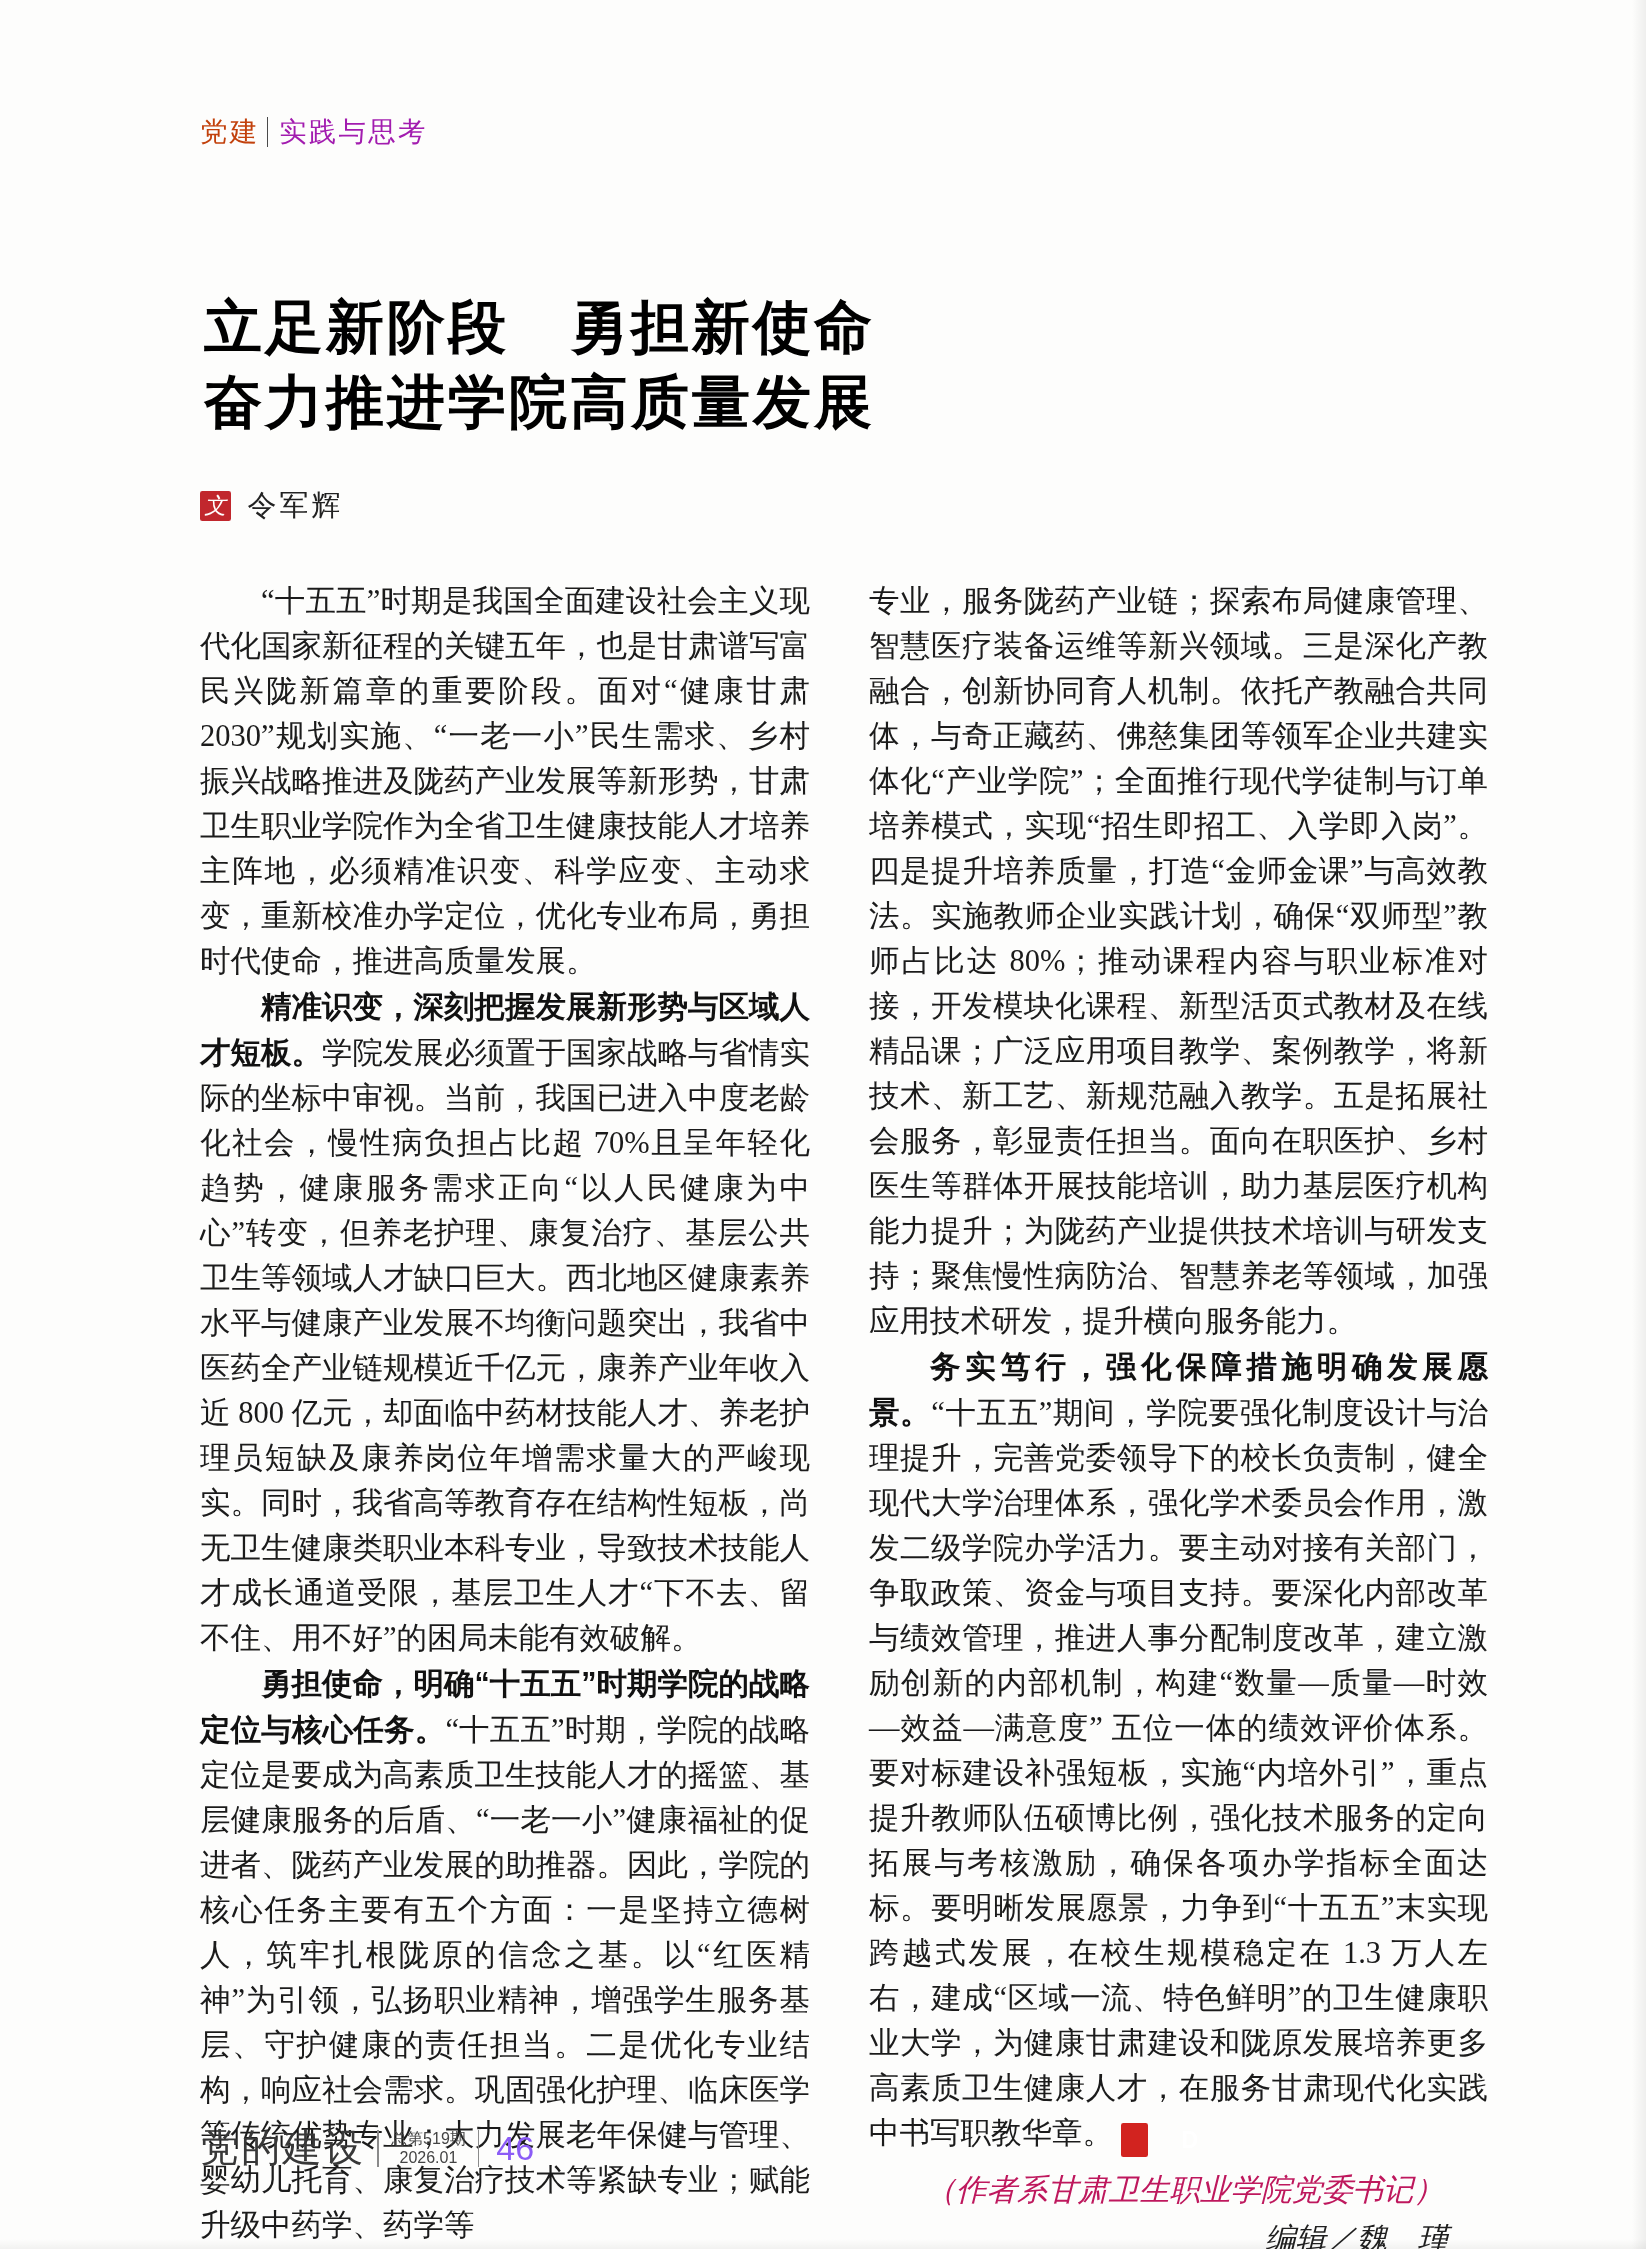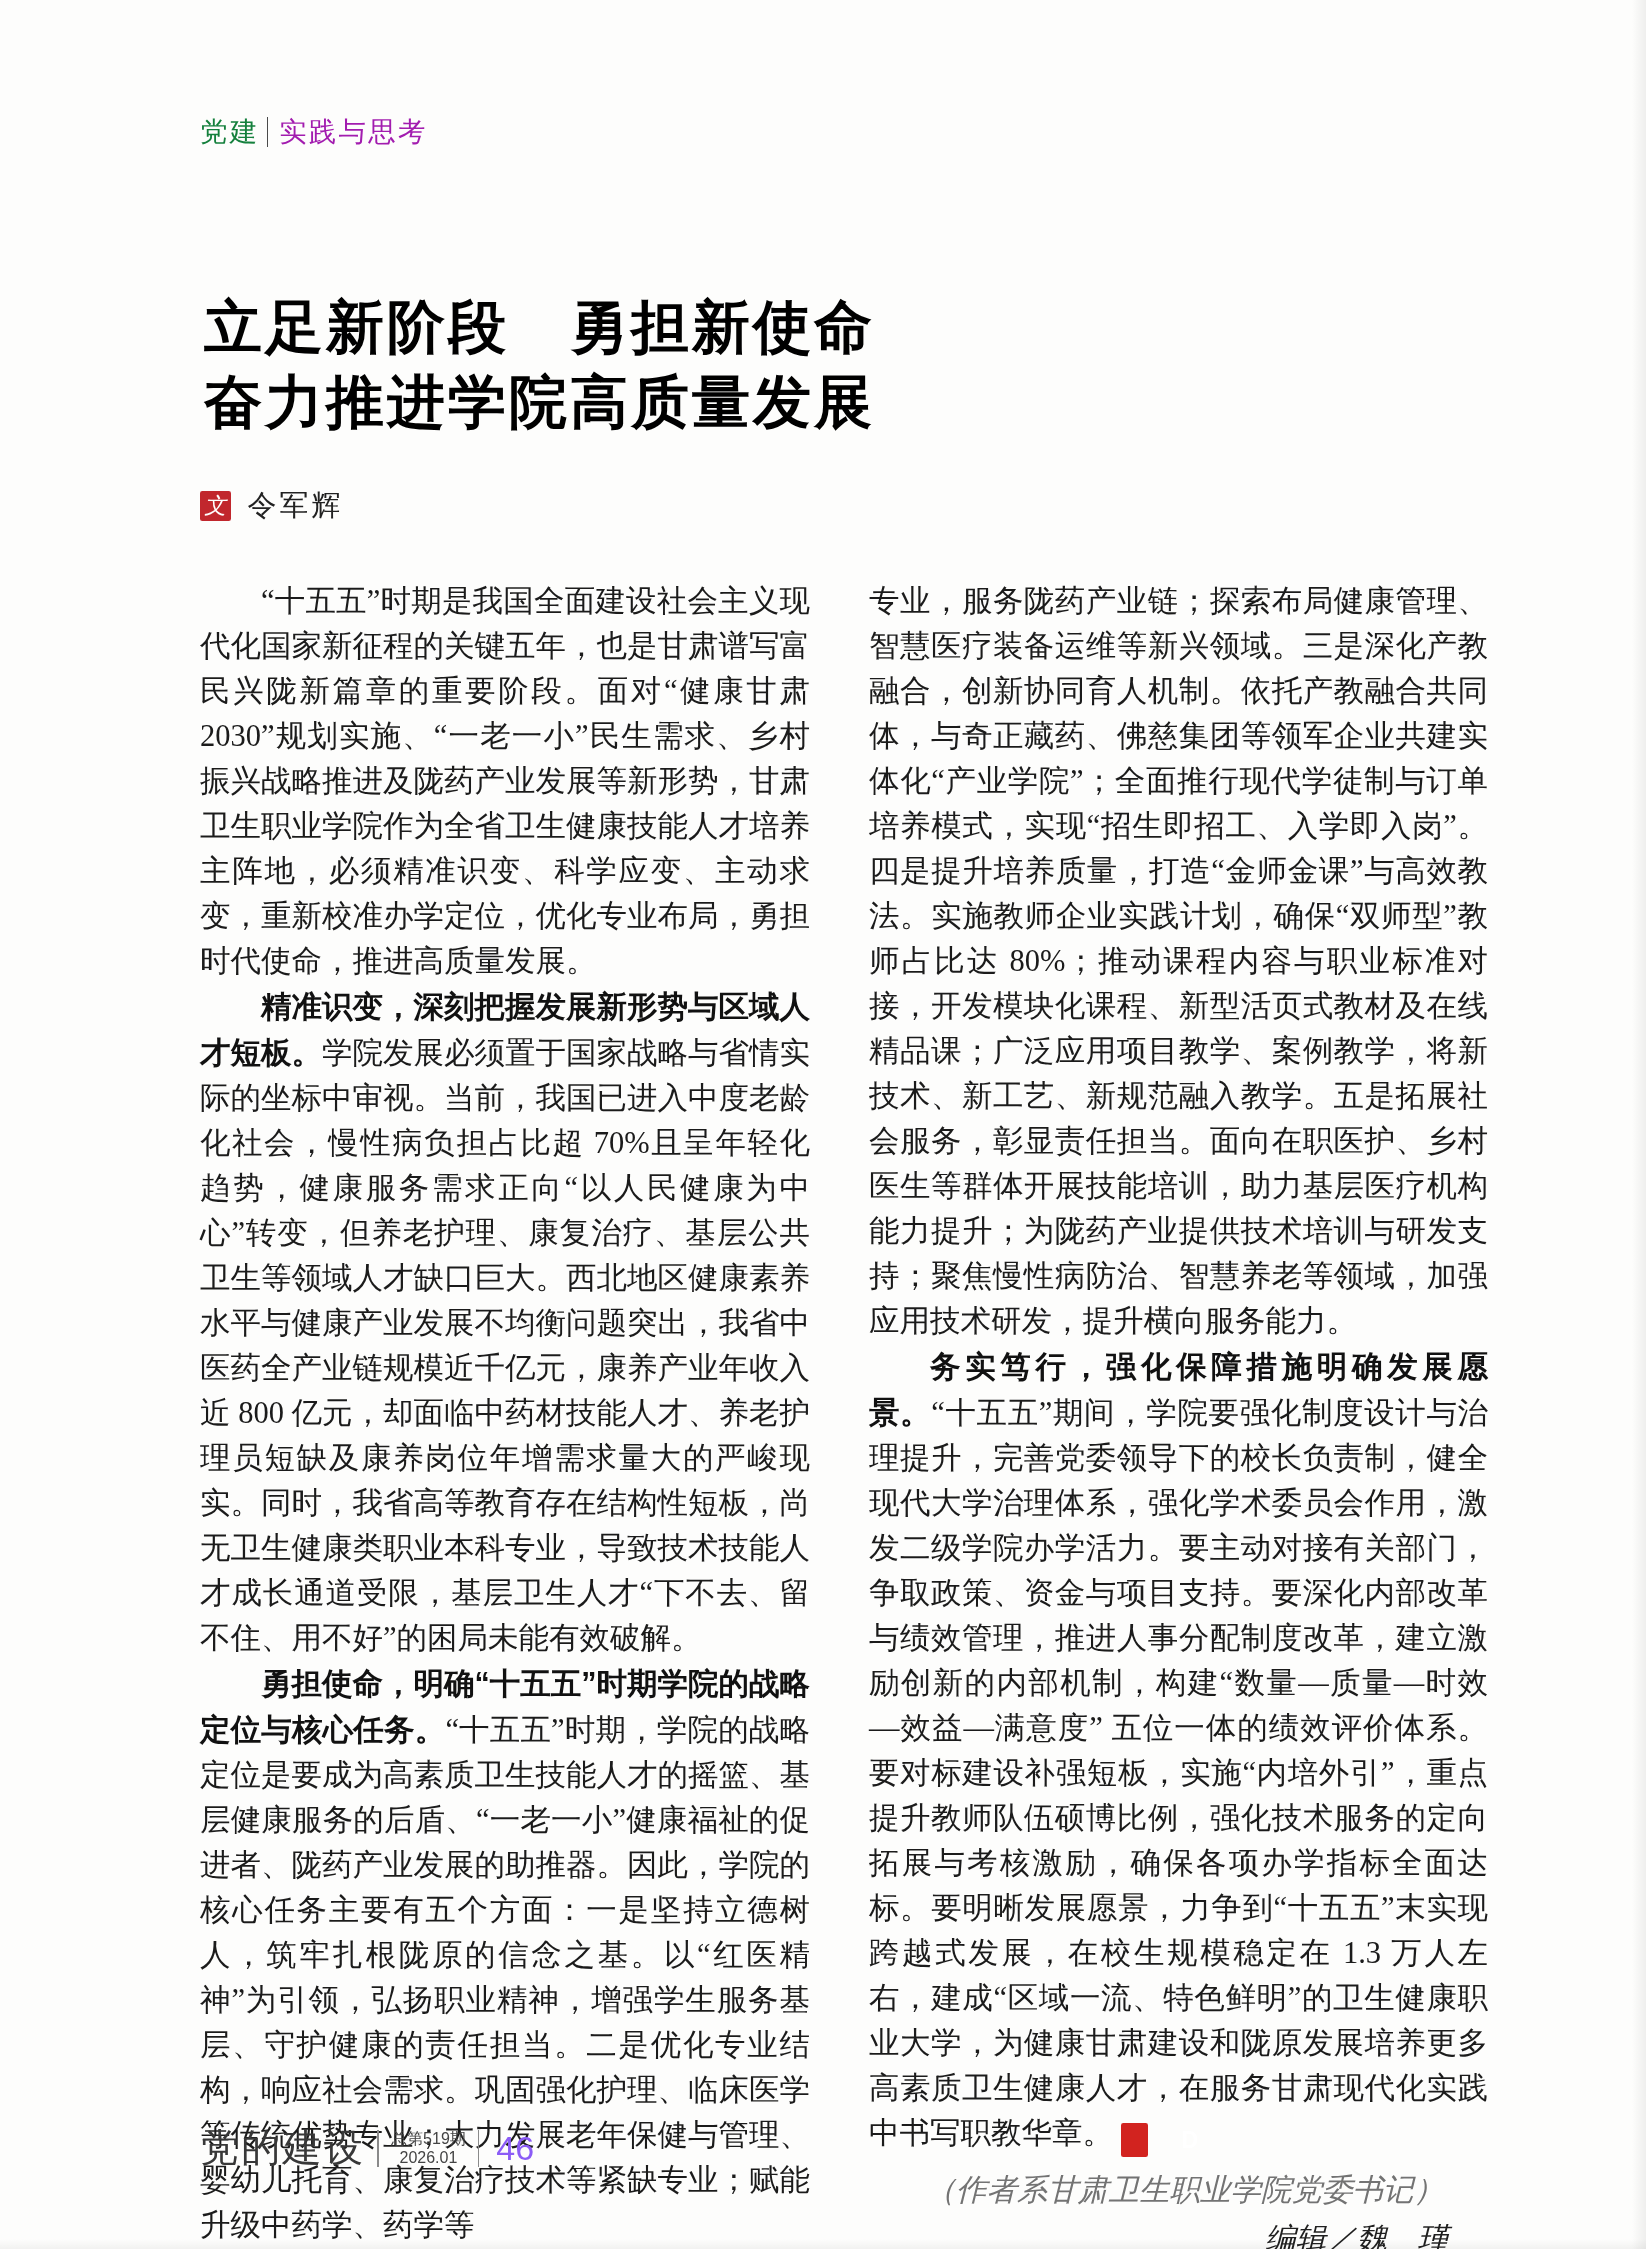--- a/index.html
+++ b/index.html
@@ -44,40 +44,40 @@
   .col-right{left:869px;width:619px;}
   .col p{margin:0;}
   .indent{text-indent:2em;}
   .lead{font-weight:bold;
     font-family:"Liberation Sans","DejaVu Sans",sans-serif;color:#111;}
   .endmark{display:inline-block;width:27.4px;height:34px;line-height:34px;
     text-align:center;color:#fff;font-weight:bold;font-size:23px;
     font-family:"Liberation Sans","DejaVu Sans",sans-serif;
     border-radius:2.3px;margin-left:7.6px;vertical-align:-4.6px;}
   .attribution{display:block;text-align:right;padding-right:44px;margin-top:9.1px;
-    font-style:italic;line-height:49px;color:#737373;}
+    font-style:italic;line-height:49px;color:#be185d;}
   .editor{display:block;text-align:right;padding-right:40px;
     font-style:italic;line-height:49px;color:#1f1f1f;}
 
   
   .footer{position:absolute;left:200px;top:2121px;display:flex;align-items:center;
     font-family:"Liberation Sans","DejaVu Sans",sans-serif;color:#383838;}
   .footer-mag{font-size:39px;letter-spacing:2.3px;}
   .footer-divider{width:1.5px;height:37px;background:#8a8a8a;margin:0 12.2px;}
   .footer-issue{font-size:16px;line-height:19px;color:#444;text-align:center;}
   .footer-page{font-size:34px;color:#8b5cf6;margin-left:4.6px;}
 </style>
 </head>
 <body>
 
 <div class="paper-edge-right"></div>
 <div class="paper-edge-bottom"></div>
 
 <div class="sec-header">
-  <span class="sec-name" style="color: #15803d; font-family: Liberation Serif, serif;">党建</span>
+  <span class="sec-name" style="color: #c2410c; font-family: Liberation Serif, serif;">党建</span>
   <span class="sec-divider"></span>
   <span class="sec-sub">实践与思考</span>
 </div>
 
 <div class="title">
   <div>立足新阶段　勇担新使命</div>
   <div>奋力推进学院高质量发展</div>
 </div>
 
 <div class="byline">

